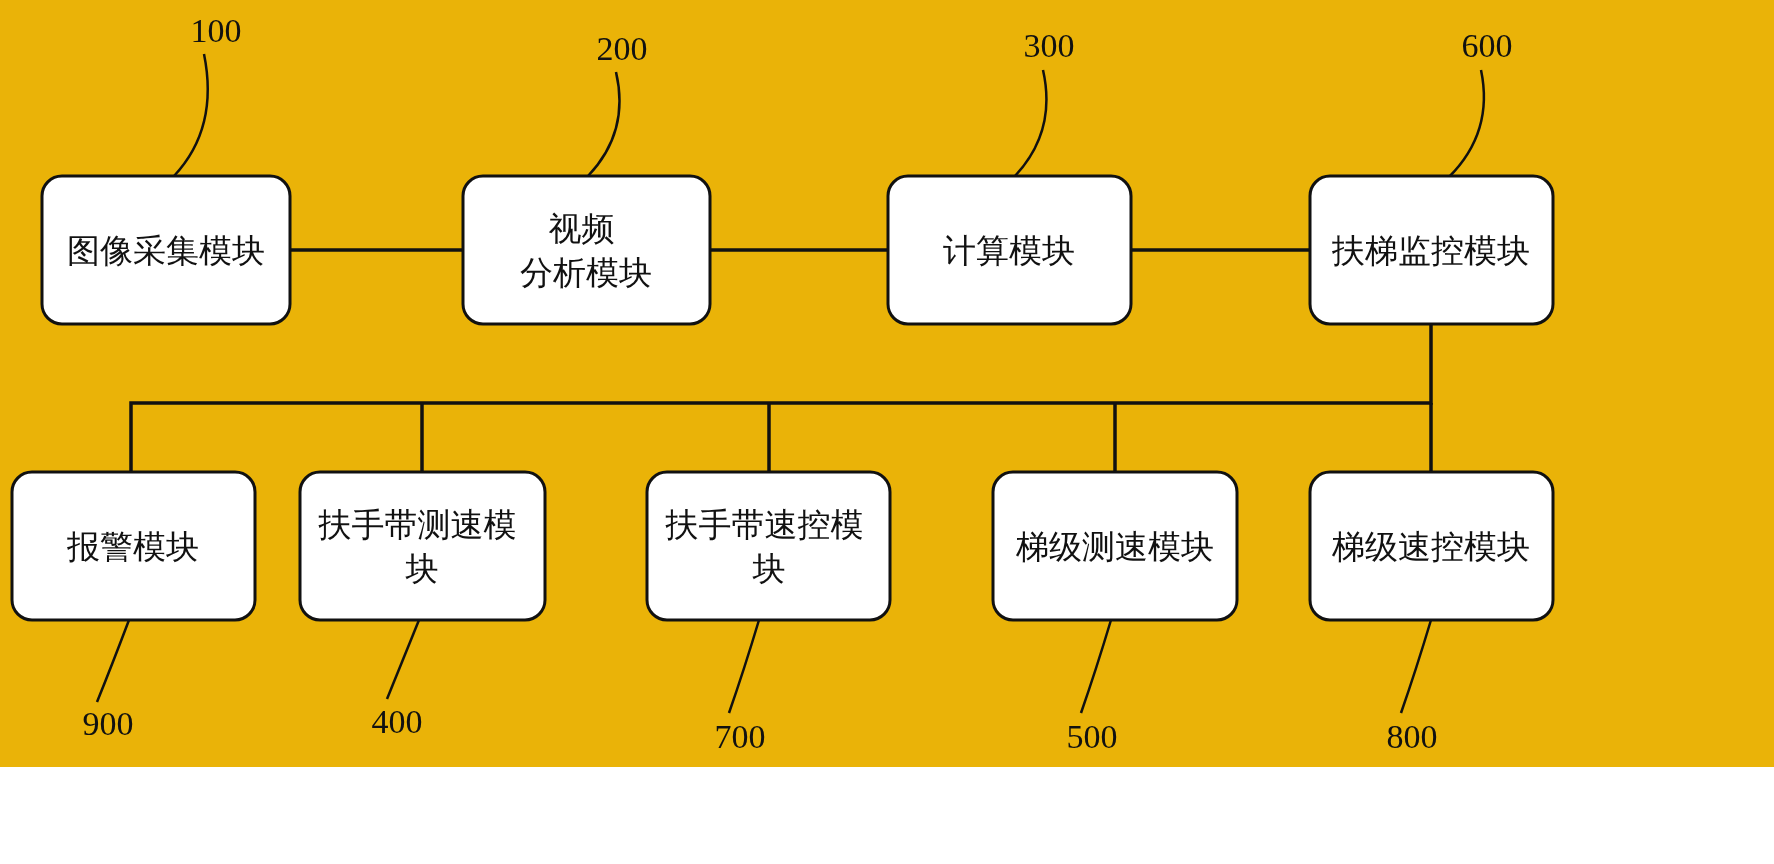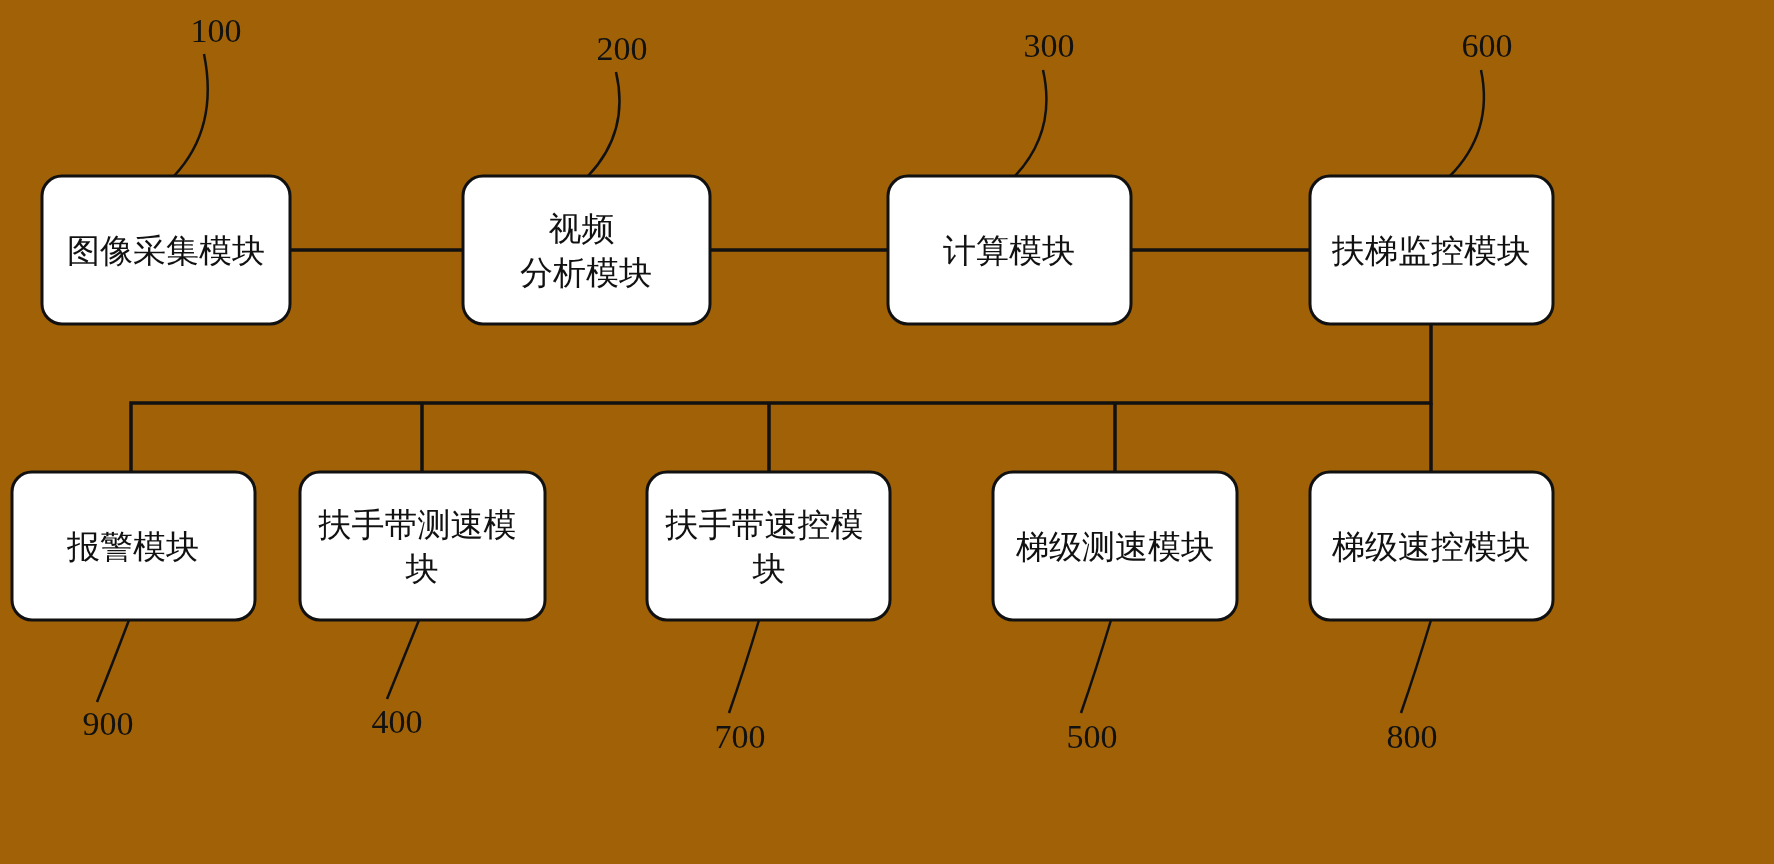--- a/index.html
+++ b/index.html
@@ -6,22 +6,22 @@
     margin: 0;
     padding: 0;
     background: #ffffff;
     width: 1774px;
     height: 864px;
     overflow: hidden;
   }
   .diagram-wrap {
     position: relative;
     width: 1774px;
-    height: 864px;
-    background: #a16207;
+    height: 767px;
+    background: #eab308;
   }
   svg { display: block; }
   .node-box {
     fill: #ffffff;
     stroke: #111111;
     stroke-width: 3;
   }
   .wire {
     stroke: #111111;
     stroke-width: 3.5;

